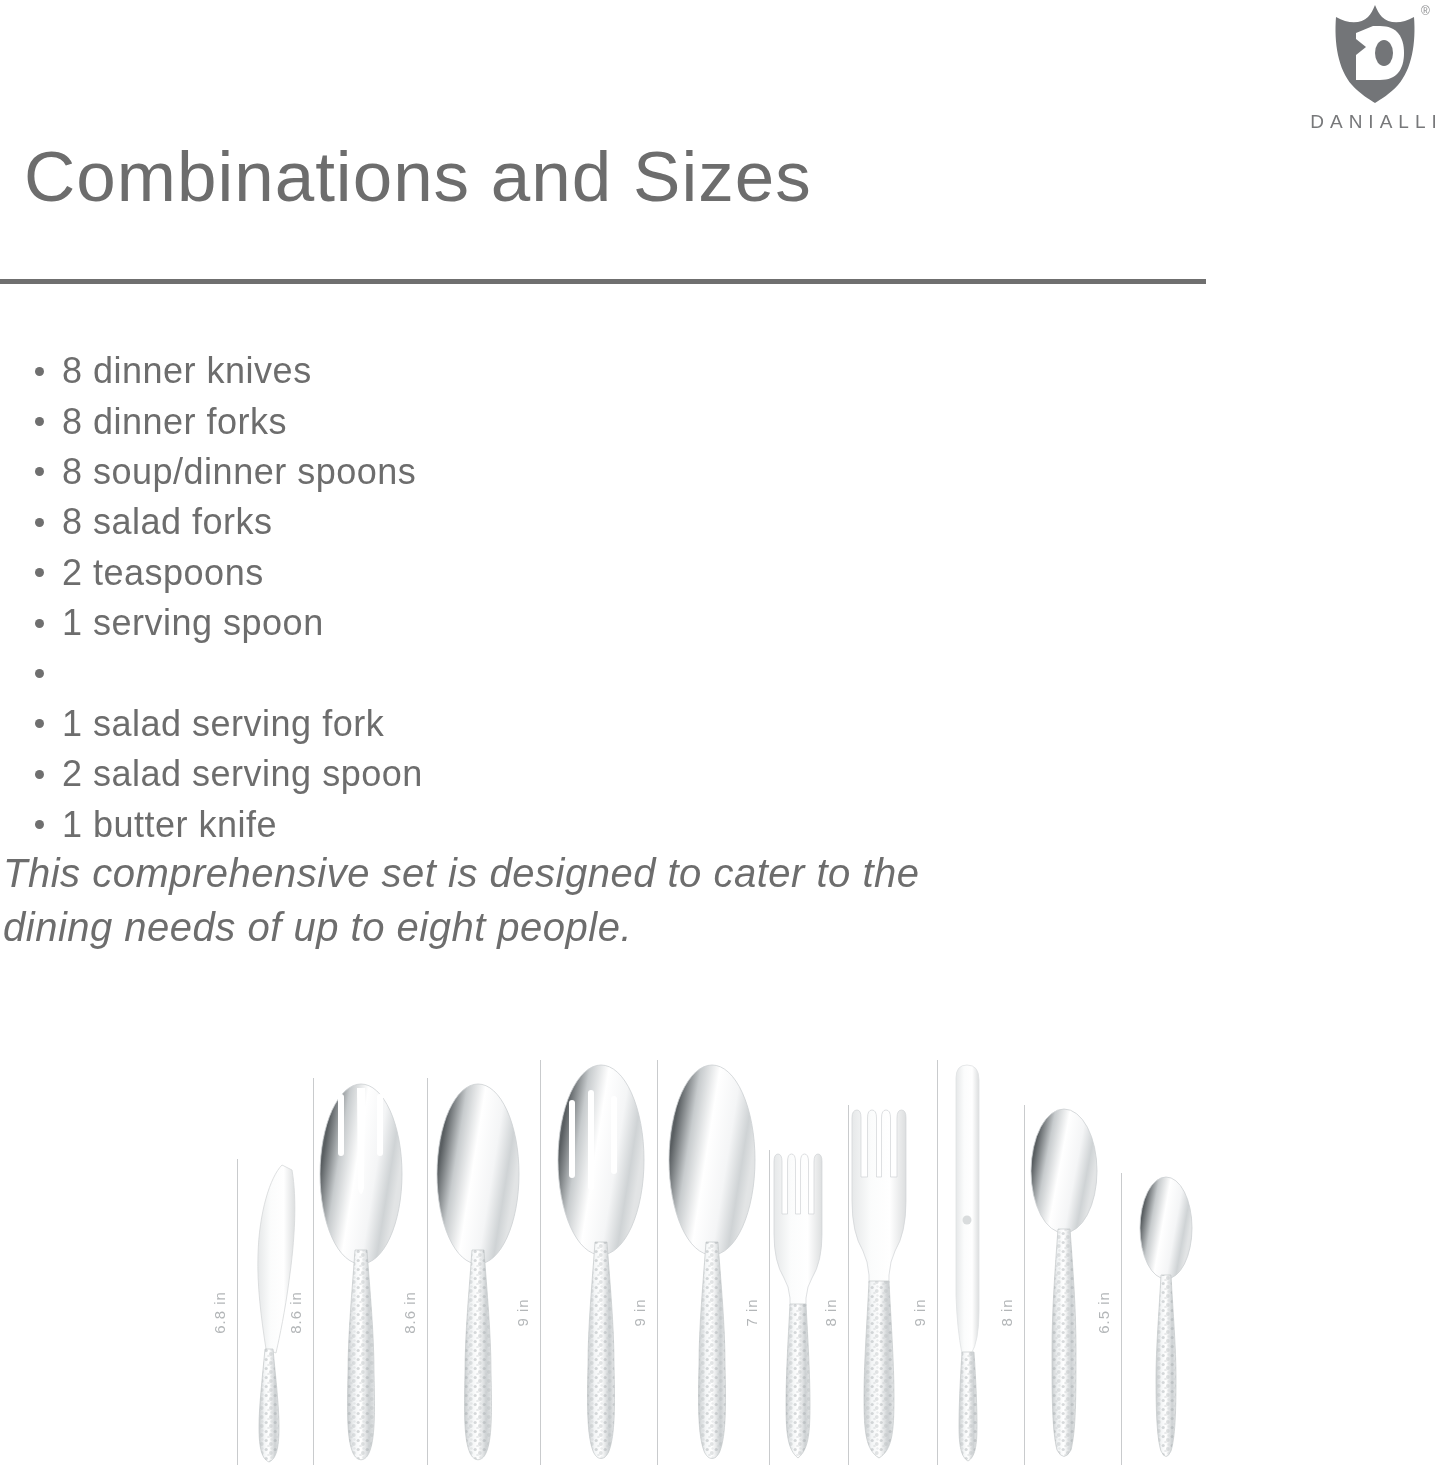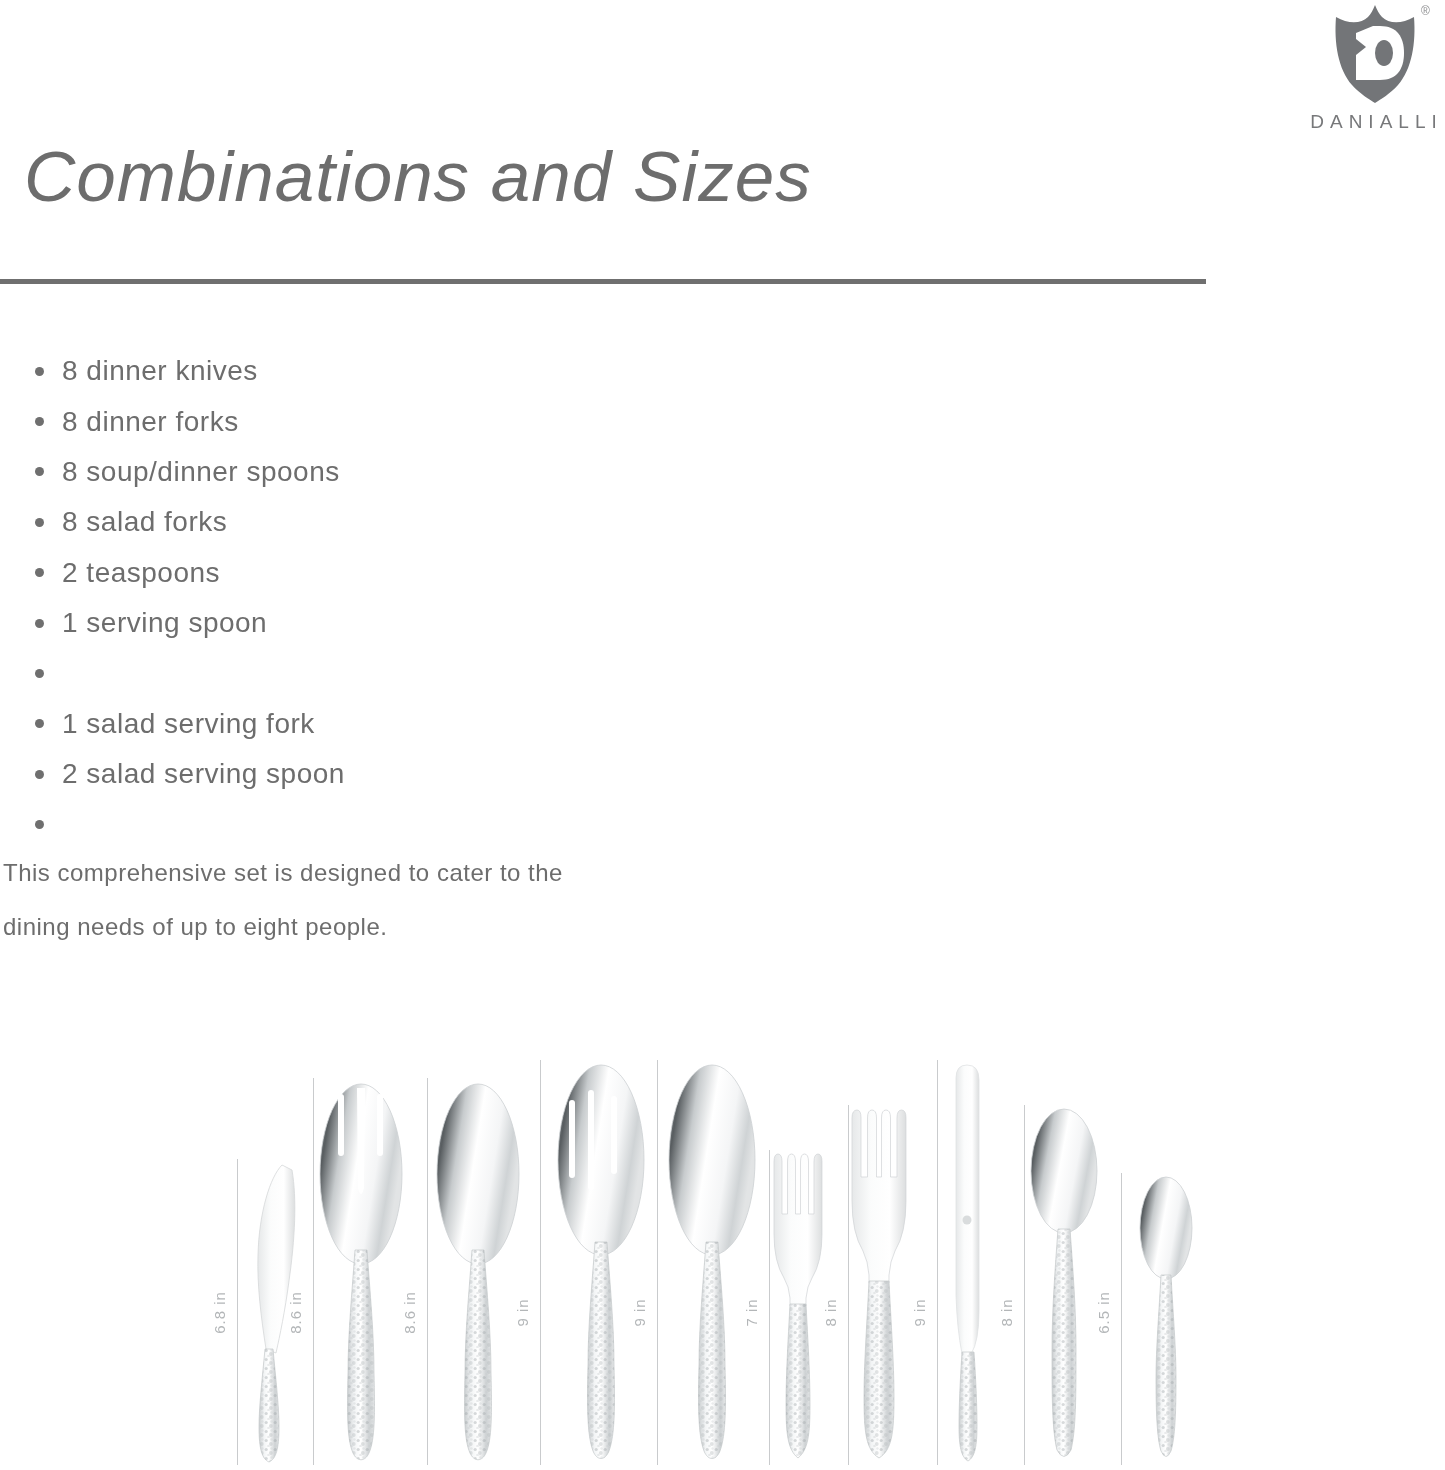--- a/index.html
+++ b/index.html
@@ -11,32 +11,32 @@
   .logo{position:absolute;left:1280px;top:0;width:165px;height:145px;}
   .logo .shield{position:absolute;left:48px;top:3px;}
   .logo .reg{position:absolute;left:141px;top:4px;font-size:12px;color:#8d8e90;}
   .brand-name{
     position:absolute;left:24px;top:111px;width:145px;text-align:center;
     font-size:19px;letter-spacing:6px;color:#77787a;font-weight:400;
   }
   
   .title{
     position:absolute;left:24px;top:136px;margin:0;
-    font-size:71px;font-weight:300;letter-spacing:1px;color:#6d6d6d;white-space:nowrap;font-style:italic;
+    font-size:71px;font-weight:300;letter-spacing:1px;color:#6d6d6d;white-space:nowrap;
   }
   .divider{position:absolute;left:0;top:279px;width:1206px;height:5px;background:#6f6f6f;}
   
   .contents{position:absolute;left:0;top:346px;margin:0;padding:0;list-style:none;}
   .contents li{display:flex;align-items:center;height:50.4px;}
   .bullet{width:9px;height:9px;border-radius:50%;background:#6f6f6f;margin-left:35px;margin-right:18px;flex:0 0 auto;}
-  .item-label{font-size:28px;color:#6d6d6d;letter-spacing:0.5px;}
+  .item-label{font-size:36px;color:#6d6d6d;letter-spacing:0.5px;}
   
   .description{
     position:absolute;left:3px;top:846px;margin:0;width:920px;
-    font-size:24px;line-height:54px;color:#6d6d6d;letter-spacing:0.5px;white-space:pre-line;
+    font-size:40px;line-height:54px;color:#6d6d6d;letter-spacing:0.5px;white-space:pre-line;font-style:italic;
   }
   
   .figure{position:absolute;left:0;top:1040px;width:1445px;height:430px;}
   .measure-line{position:absolute;width:1px;background:#c9cbcd;}
   .measure-label{
     position:absolute;width:30px;height:80px;display:flex;align-items:center;justify-content:center;
   }
   .measure-label span{
     transform:rotate(-90deg);display:block;white-space:nowrap;
     font-size:15px;color:#b3b6b8;letter-spacing:1px;
@@ -95,20 +95,21 @@
     <li>
         <span class="bullet"></span>
         <span class="item-label">1 salad serving fork</span>
       </li>
     <li>
         <span class="bullet"></span>
         <span class="item-label">2 salad serving spoon</span>
       </li>
     <li>
         <span class="bullet"></span>
+        <span class="item-label">1 butter knife</span>
       </li>
   </ul>
 
   <p class="description">This comprehensive set is designed to cater to the
 dining needs of up to eight people.</p>
 
   <section class="figure">
 
     <svg width="0" height="0" style="position:absolute">
       <defs>

